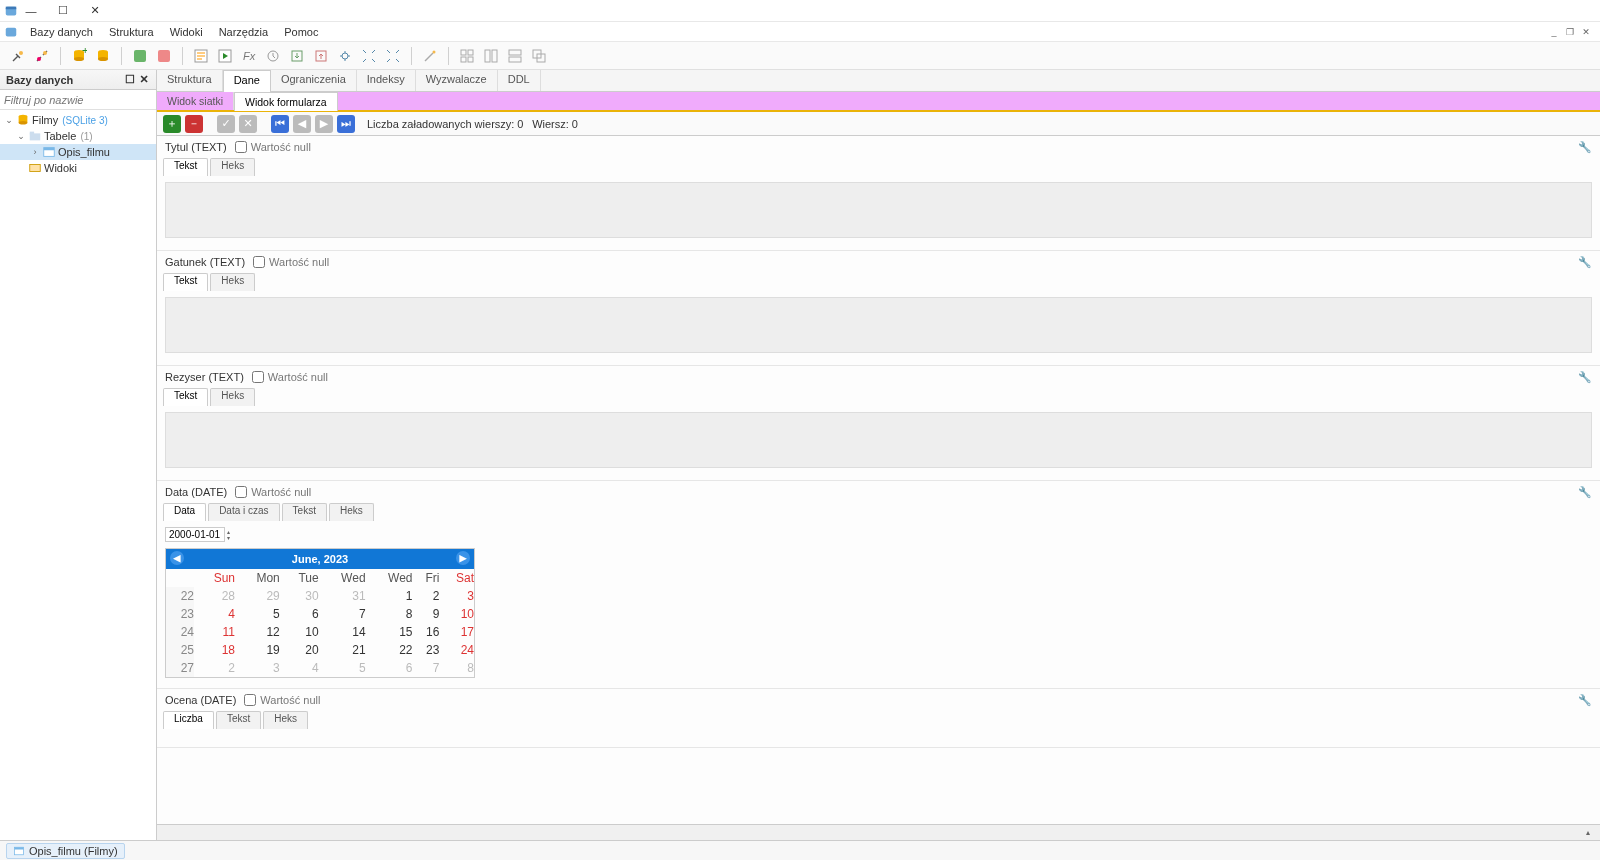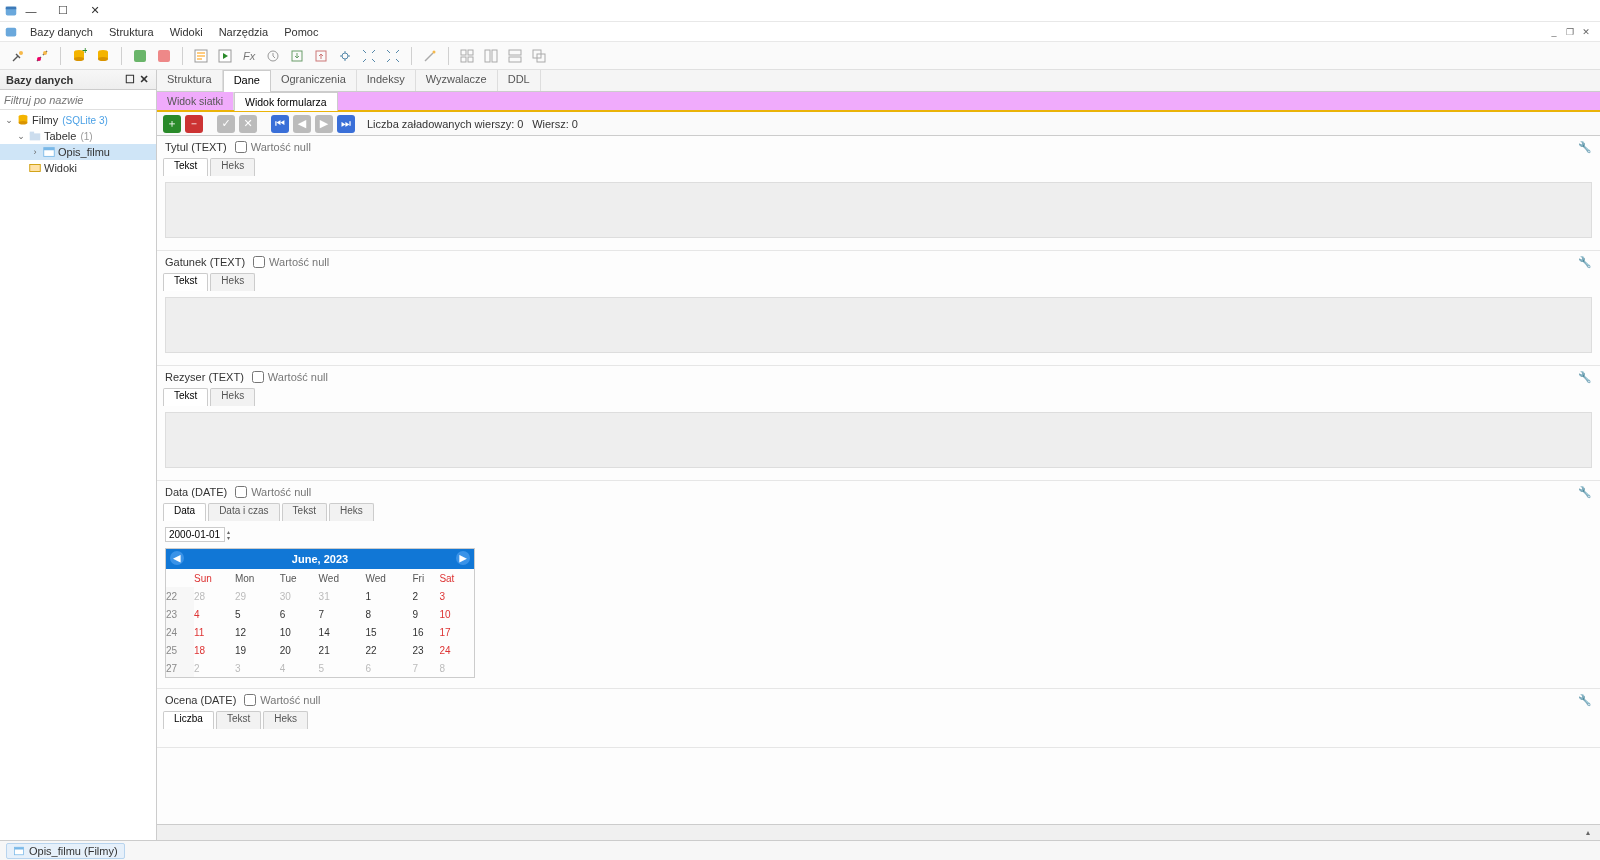--- a/index.html
+++ b/index.html
@@ -73,21 +73,21 @@
 .spin { display: inline-flex; align-items: center; gap: 2px; justify-content: center; }
 .spin .ud { display: inline-flex; flex-direction: column; font-size: 6px; line-height: 6px; color: #666; }
 
 
 .cal { width: 310px; border: 1px solid #ccc; margin-top: 6px; }
 .cal-head { height: 20px; background: #1177d6; color: #fff; display: flex; align-items: center; justify-content: center; position: relative; font-weight: 600; }
 .cal-head .nav { position: absolute; top: 2px; width: 14px; height: 14px; background: #3a93e8; border-radius: 7px; display: flex; align-items: center; justify-content: center; color: #fff; font-size: 9px; cursor: default; }
 .cal-head .nav.l { left: 4px; }
 .cal-head .nav.r { right: 4px; }
 .cal table { width: 100%; border-collapse: collapse; }
-.cal th, .cal td { text-align: left; height: 18px; font-size: 10px; margin-top: 25px; }
+.cal th, .cal td { text-align: right; height: 18px; font-size: 12px; margin-top: 25px; }
 .cal th { color: #555; font-weight: normal; }
 .cal th.we { color: #d33; }
 .cal td.we { color: #d33; }
 .cal td.wk { color: #888; background: #f7f7f7; width: 28px; }
 .cal td.dim { color: #bbb; }
 .cal td.today { background: #1177d6; color: #fff; }
 
 
 .bottombar { height: 16px; border-top: 1px solid #ccc; background: #f0f0f0; display: flex; align-items: center; justify-content: flex-end; padding-right: 6px; }
 .bottombar .sarrow { width: 12px; height: 12px; display: inline-flex; align-items: center; justify-content: center; color: #666; font-size: 8px; }

